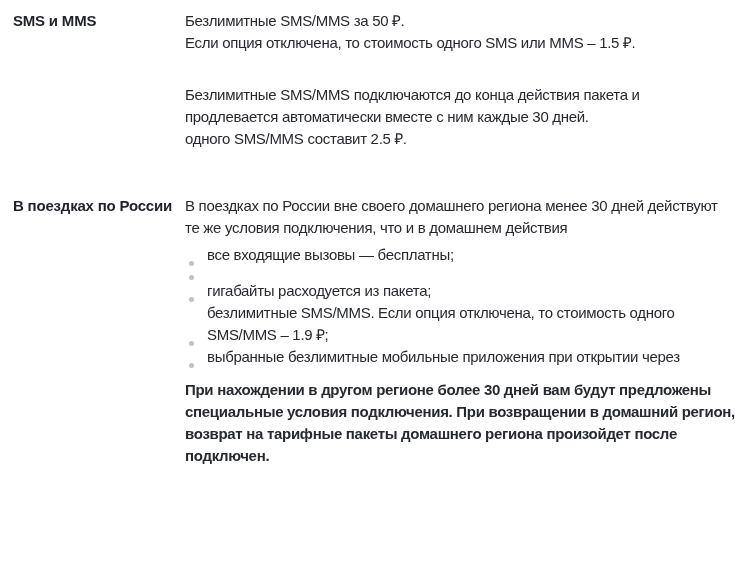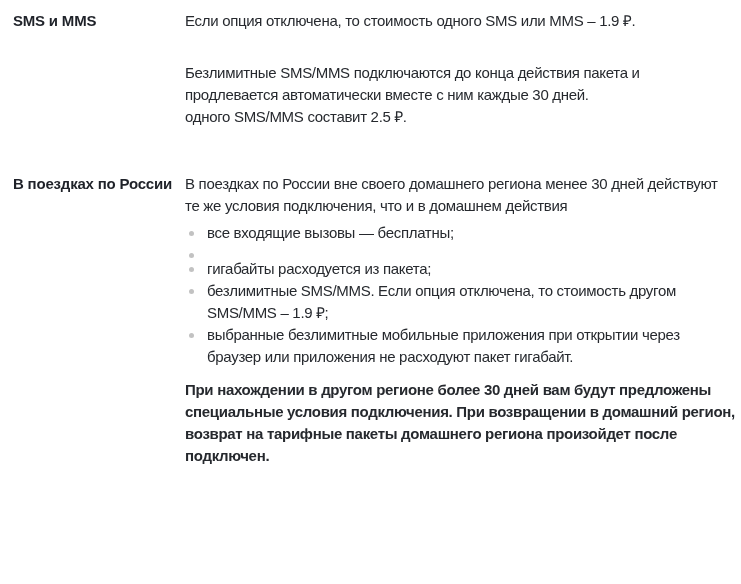--- a/index.html
+++ b/index.html
@@ -54,21 +54,21 @@
     white-space: nowrap;
     letter-spacing: -0.3px;
   }
   ul.bullets {
     list-style: none;
     margin: 5px 0 0 0;
     padding: 0;
   }
   ul.bullets li {
     display: flex;
-    align-items: flex-start;
+    align-items: flex-end;
   }
   .bullet-dot {
     flex: 0 0 5px;
     width: 5px;
     height: 5px;
     border-radius: 50%;
     background: #c2c2c2;
     margin: 9px 0 0 4px;
   }
   .bullet-text {
@@ -83,21 +83,22 @@
 <body>
 
 <div class="page">
 
   <div class="row">
     <div class="col-left">
       <h3 class="heading">SMS и MMS</h3>
     </div>
     <div class="col-right">
       <div class="para">
-        <div class="line">Если опция отключена, то стоимость одного SMS или MMS – 1.9 ₽.</div>
+        <div class="line">Безлимитные SMS/MMS за 50 ₽.</div>
+        <div class="line">Если опция отключена, то стоимость одного SMS или MMS – 1.5 ₽.</div>
       </div>
       <div class="para">
         <div class="line">Безлимитные SMS/MMS подключаются до конца действия пакета и</div>
         <div class="line">продлевается автоматически вместе с ним каждые 30 дней.</div>
         <div class="line">одного SMS/MMS составит 2.5 ₽.</div>
       </div>
     </div>
   </div>
 
   <div class="row">
@@ -122,29 +123,28 @@
         </li>
         <li>
           <span class="bullet-dot"></span>
           <div class="bullet-text">
             <div class="line">гигабайты расходуется из пакета;</div>
           </div>
         </li>
         <li>
           <span class="bullet-dot"></span>
           <div class="bullet-text">
-            <div class="line">безлимитные SMS/MMS. Если опция отключена, то стоимость другом</div>
+            <div class="line">безлимитные SMS/MMS. Если опция отключена, то стоимость одного</div>
             <div class="line">SMS/MMS – 1.9 ₽;</div>
           </div>
         </li>
         <li>
           <span class="bullet-dot"></span>
           <div class="bullet-text">
             <div class="line">выбранные безлимитные мобильные приложения при открытии через</div>
-            <div class="line">браузер или приложения не расходуют пакет гигабайт.</div>
           </div>
         </li>
       </ul>
 
       <div class="para outro">
         <div class="line">При нахождении в другом регионе более 30 дней вам будут предложены</div>
         <div class="line">специальные условия подключения. При возвращении в домашний регион,</div>
         <div class="line">возврат на тарифные пакеты домашнего региона произойдет после</div>
         <div class="line">подключен.</div>
       </div>

